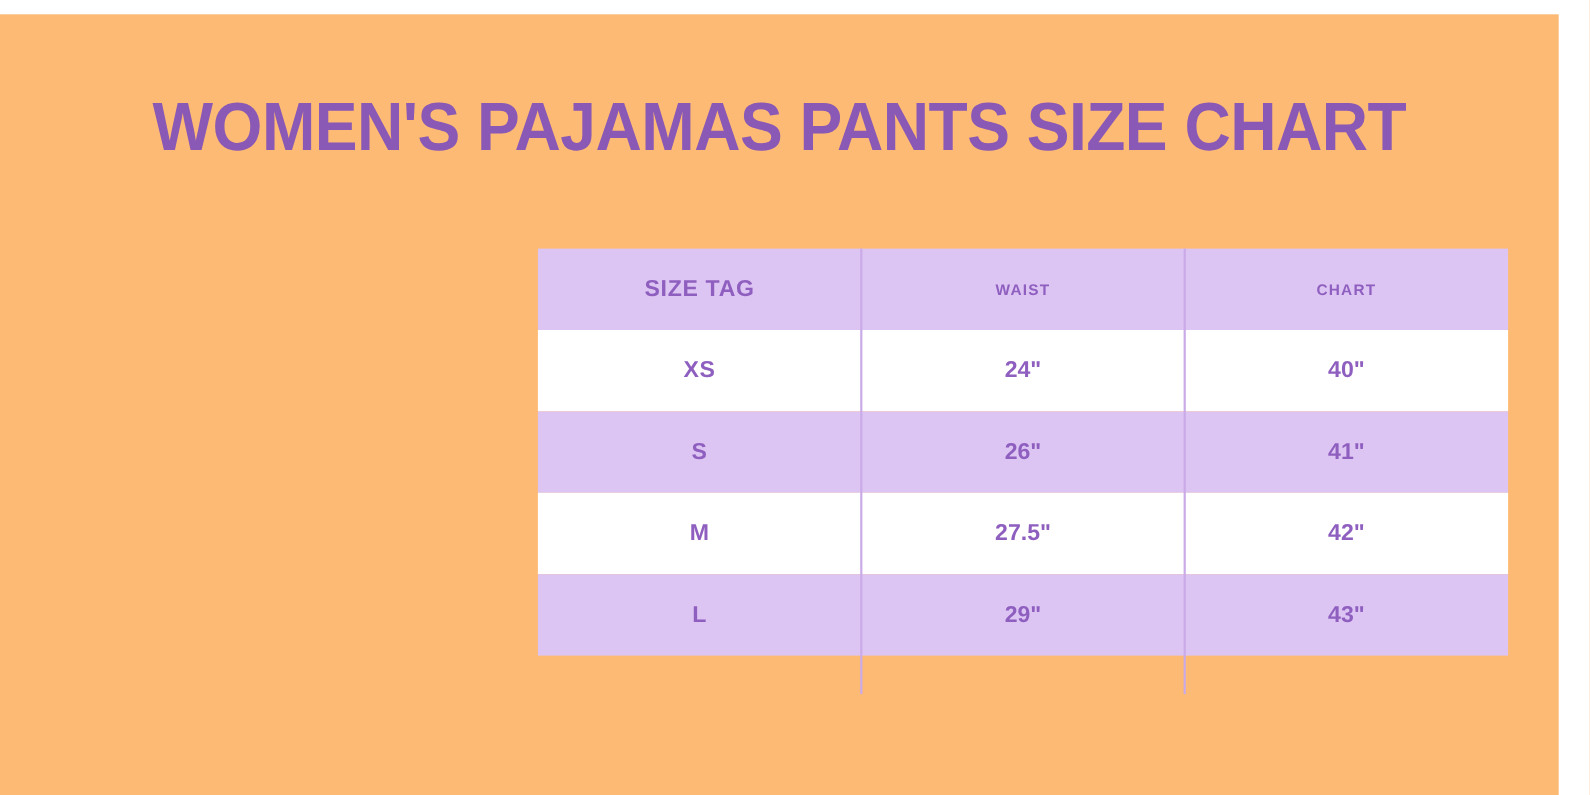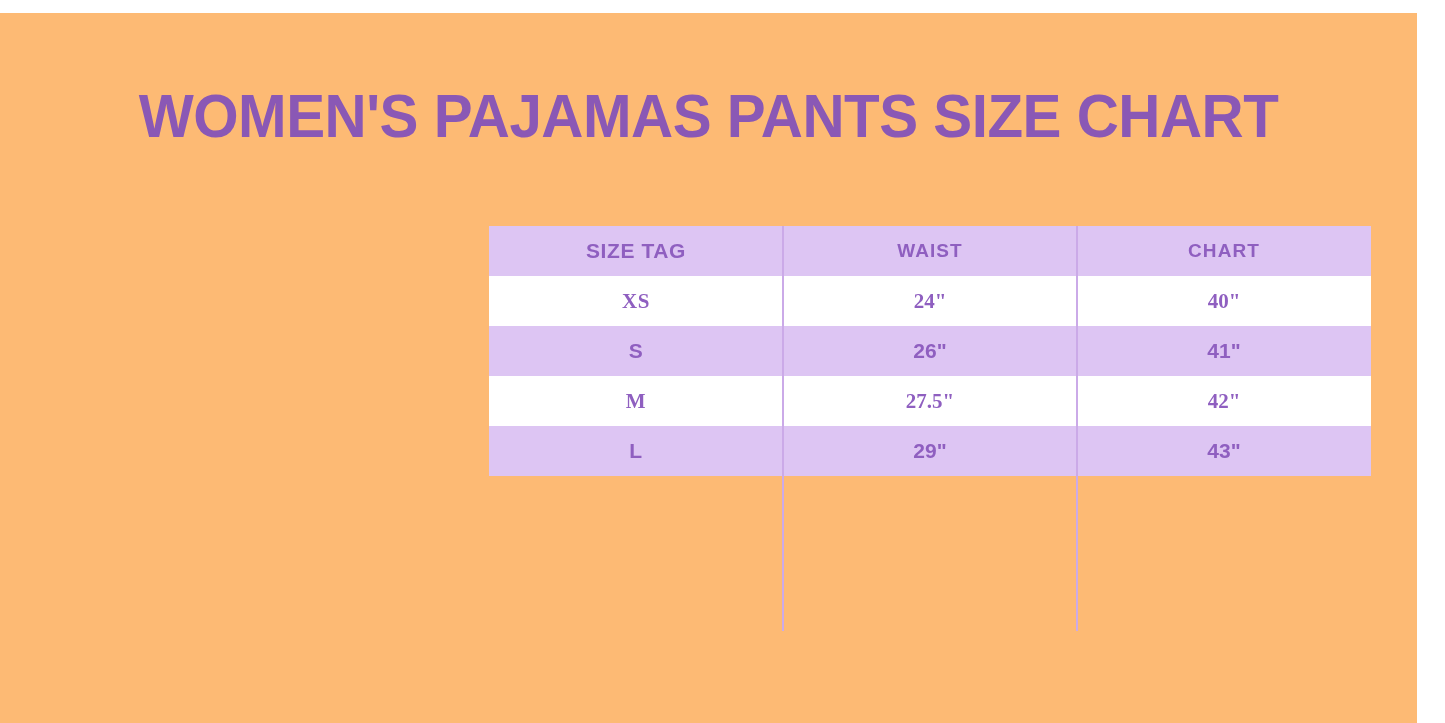--- a/index.html
+++ b/index.html
@@ -56,38 +56,38 @@
     table-layout: fixed;
   }
 
   table.size-table col.col-size   { width: 294px; }
   table.size-table col.col-waist  { width: 294px; }
   table.size-table col.col-height { width: 294px; }
 
   table.size-table th,
   table.size-table td {
     height: 50px;
-    padding: 0;
+    padding: 12px;
     text-align: center;
     vertical-align: middle;
     color: #8f5fc0;
     font-weight: 700;
     font-size: 21px;
     line-height: 50px;
     white-space: nowrap;
     border: 0;
   }
 
   table.size-table thead th {
     background: #ddc5f3;
-    font-size: 19px;
+    font-size: 14px;
     letter-spacing: 1.1px;
   }
 
-  table.size-table tbody tr.row-odd td  { background: #ffffff; font-family: Liberation Serif, serif; }
+  table.size-table tbody tr.row-odd td  { background: #ffffff; }
   table.size-table tbody tr.row-even td { background: #ddc5f3; }
 
   table.size-table td.cell-size,
   table.size-table th.head-size {
     font-size: 21px;
     letter-spacing: 0.6px;
   }
 
   
   .col-divider {

